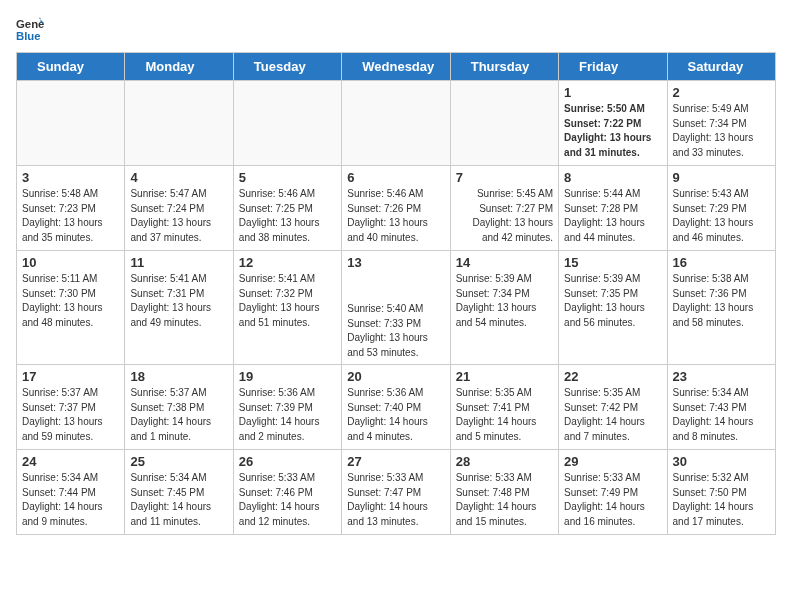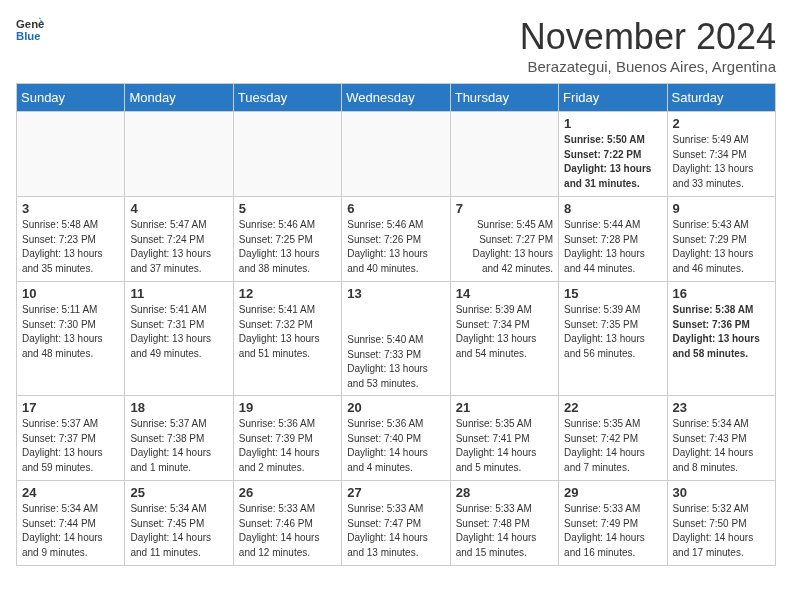--- a/index.html
+++ b/index.html
@@ -39,22 +39,22 @@
     }
     table {
       width: 100%;
       border-collapse: collapse;
       table-layout: fixed;
     }
     th {
       background-color: #2878c3;
       color: #fff;
       font-size: 13px;
-      font-weight: normal;
-      padding: 6px 4px;
+      font-weight: bold;
+      padding: 6px 20px;
       text-align: left;
       border: 1px solid #ccc;
     }
     td {
       border: 1px solid #ccc;
       vertical-align: top;
       padding: 4px 5px;
       font-size: 10.5px;
       color: #333;
       height: 85px;
@@ -78,24 +78,20 @@
 </head>
 <body>
 
 <div class="header-area">
   <div class="logo">
     <svg class="logo-icon" viewBox="0 0 32 32">
       <text x="0" y="14" font-size="13" font-weight="bold" fill="#333">General</text>
       <text x="0" y="27" font-size="13" font-weight="bold" fill="#1a6eb5">Blue</text>
       <polygon points="26,2 32,8 28,8 28,2" fill="#1a6eb5"></polygon>
     </svg>
-  </div>
-  <div class="title-area">
-    <div class="month-title">November 2024</div>
-    <div class="location-title">Berazategui, Buenos Aires, Argentina</div>
   </div>
 </div>
 
 <table>
   <thead>
     <tr>
     <th>Sunday</th>
         <th>Monday</th>
         <th>Tuesday</th>
         <th>Wednesday</th>
@@ -215,21 +211,21 @@
         </td>
         <td>
           <span class="day-num">15</span>
           <div class="day-info" style="white-space: pre-line;">Sunrise: 5:39 AM
 Sunset: 7:35 PM
 Daylight: 13 hours
 and 56 minutes.</div>
         </td>
         <td>
           <span class="day-num">16</span>
-          <div class="day-info" style="white-space: pre-line; font-weight: bold;">Sunrise: 5:38 AM
+          <div class="day-info" style="white-space: pre-line;">Sunrise: 5:38 AM
 Sunset: 7:36 PM
 Daylight: 13 hours
 and 58 minutes.</div>
         </td>
       </tr>
       <tr>
         <td>
           <span class="day-num">17</span>
           <div class="day-info" style="white-space: pre-line;">Sunrise: 5:37 AM
 Sunset: 7:37 PM

